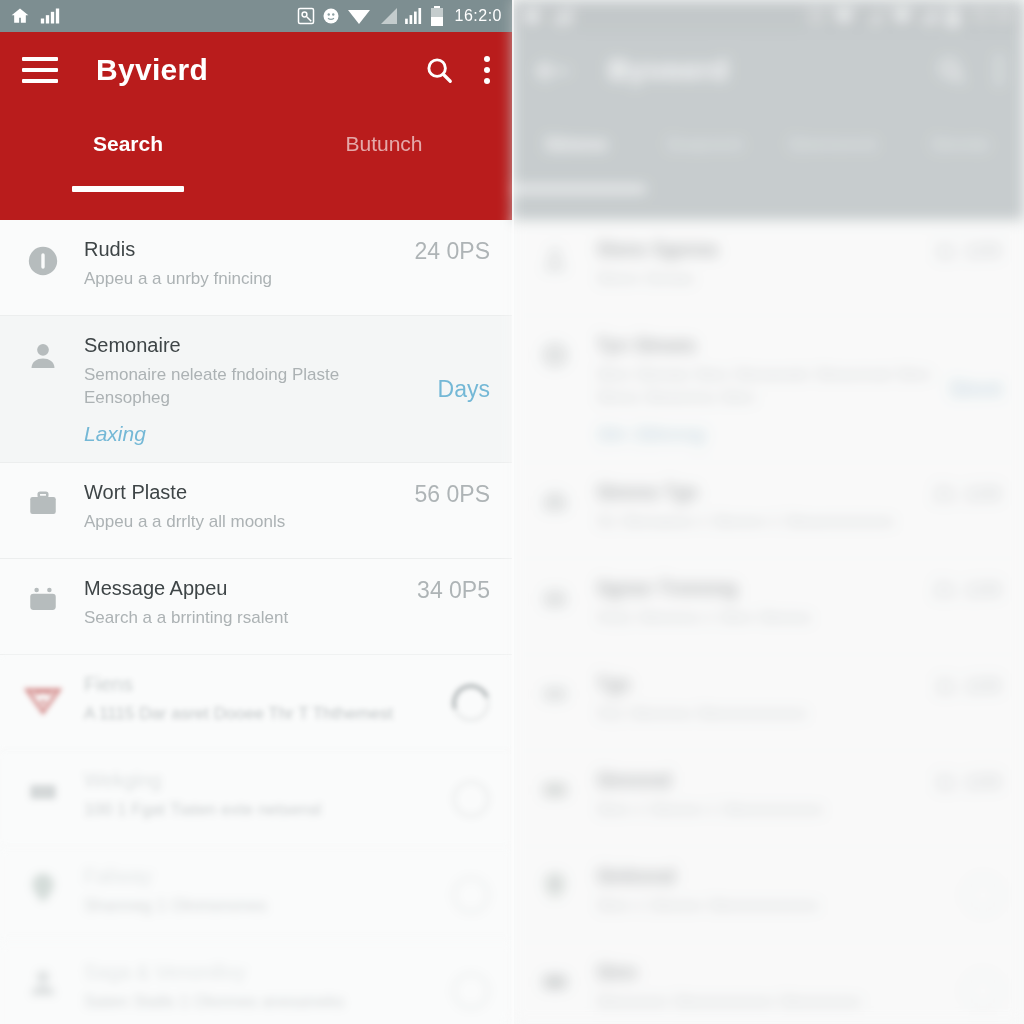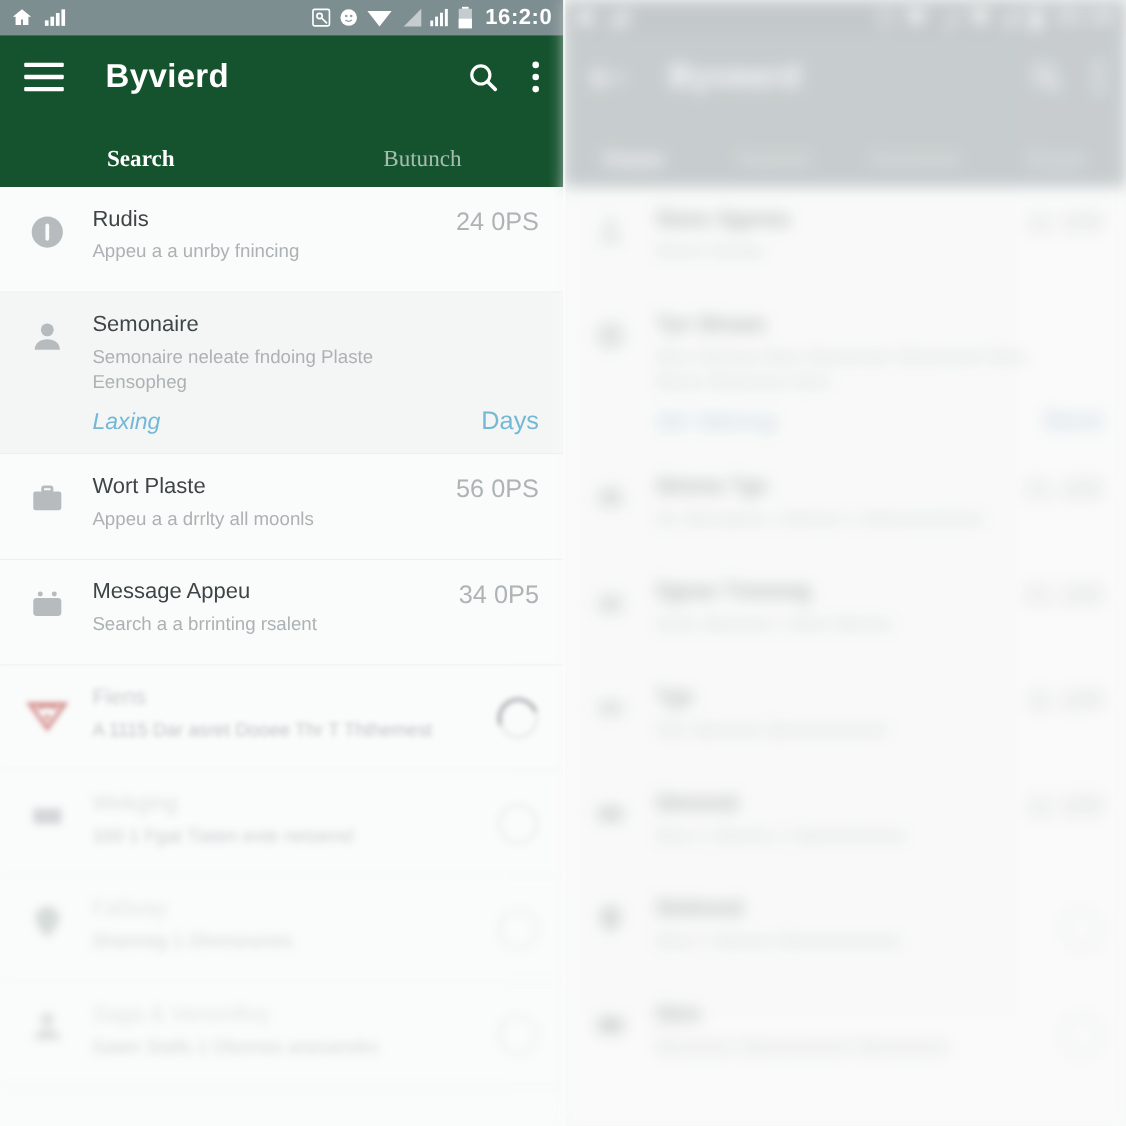--- a/index.html
+++ b/index.html
@@ -40,30 +40,30 @@
     display: flex;
     align-items: center;
     padding: 0 10px;
     color: #ffffff;
   }
   .panel-right .statusbar { background: #8b9ba0; }
   .sb-left { display: flex; align-items: center; gap: 10px; }
   .sb-right { display: flex; align-items: center; gap: 7px; margin-left: auto; }
   .sb-icon { display: block; }
   .sb-time {
-    font-size: 20px; font-weight: bold;
+    font-size: 16px; font-weight: normal;
     letter-spacing: 0.5px;
     color: #ffffff;
     margin-left: 4px;
   }
 
   
   .appbar {
-    height: 138px;
-    background: #14532d;
+    height: 188px;
+    background: #b91c1c;
     position: relative;
   }
   .panel-right .appbar { background: #91a3a8; }
   .appbar-top {
     height: 76px;
     display: flex;
     align-items: center;
     padding: 0 22px;
   }
   .hamburger { width: 36px; height: 26px; display: flex; flex-direction: column; justify-content: space-between; cursor: pointer; }
@@ -87,21 +87,20 @@
     height: 84px;
     align-items: flex-start;
     padding-top: 22px;
   }
   .tab {
     flex: 1;
     text-align: center;
     position: relative;
     cursor: pointer;
     height: 62px;
-    font-family: Liberation Serif, serif;
   }
   .tab-label {
     font-size: 21px;
     color: rgba(255,255,255,0.62);
     display: inline-block;
     padding-top: 2px;
   }
   .tab.active .tab-label { color: #ffffff; font-weight: bold; }
   .tab.active .tab-underline {
     position: absolute;
@@ -153,21 +152,21 @@
   .row-right {
     flex: 0 0 auto;
     padding-left: 12px;
     display: flex;
     flex-direction: column;
     align-items: flex-end;
     justify-content: flex-start;
   }
   .row-meta { font-size: 23px; color: #aeb4b6; white-space: nowrap; }
   .row-meta.blue { color: #74b8d6; font-size: 23px; }
-  .row-right.bottomed { justify-content: flex-end; }
+  .row-right.bottomed { justify-content: center; }
   .row-right.centered { justify-content: center; }
 
   
   .spinner { width: 38px; height: 38px; position: relative; }
   .spinner .ring {
     position: absolute; inset: 0;
     border-radius: 50%;
     border: 4px solid #e8eaea;
   }
   .spinner .arc {

